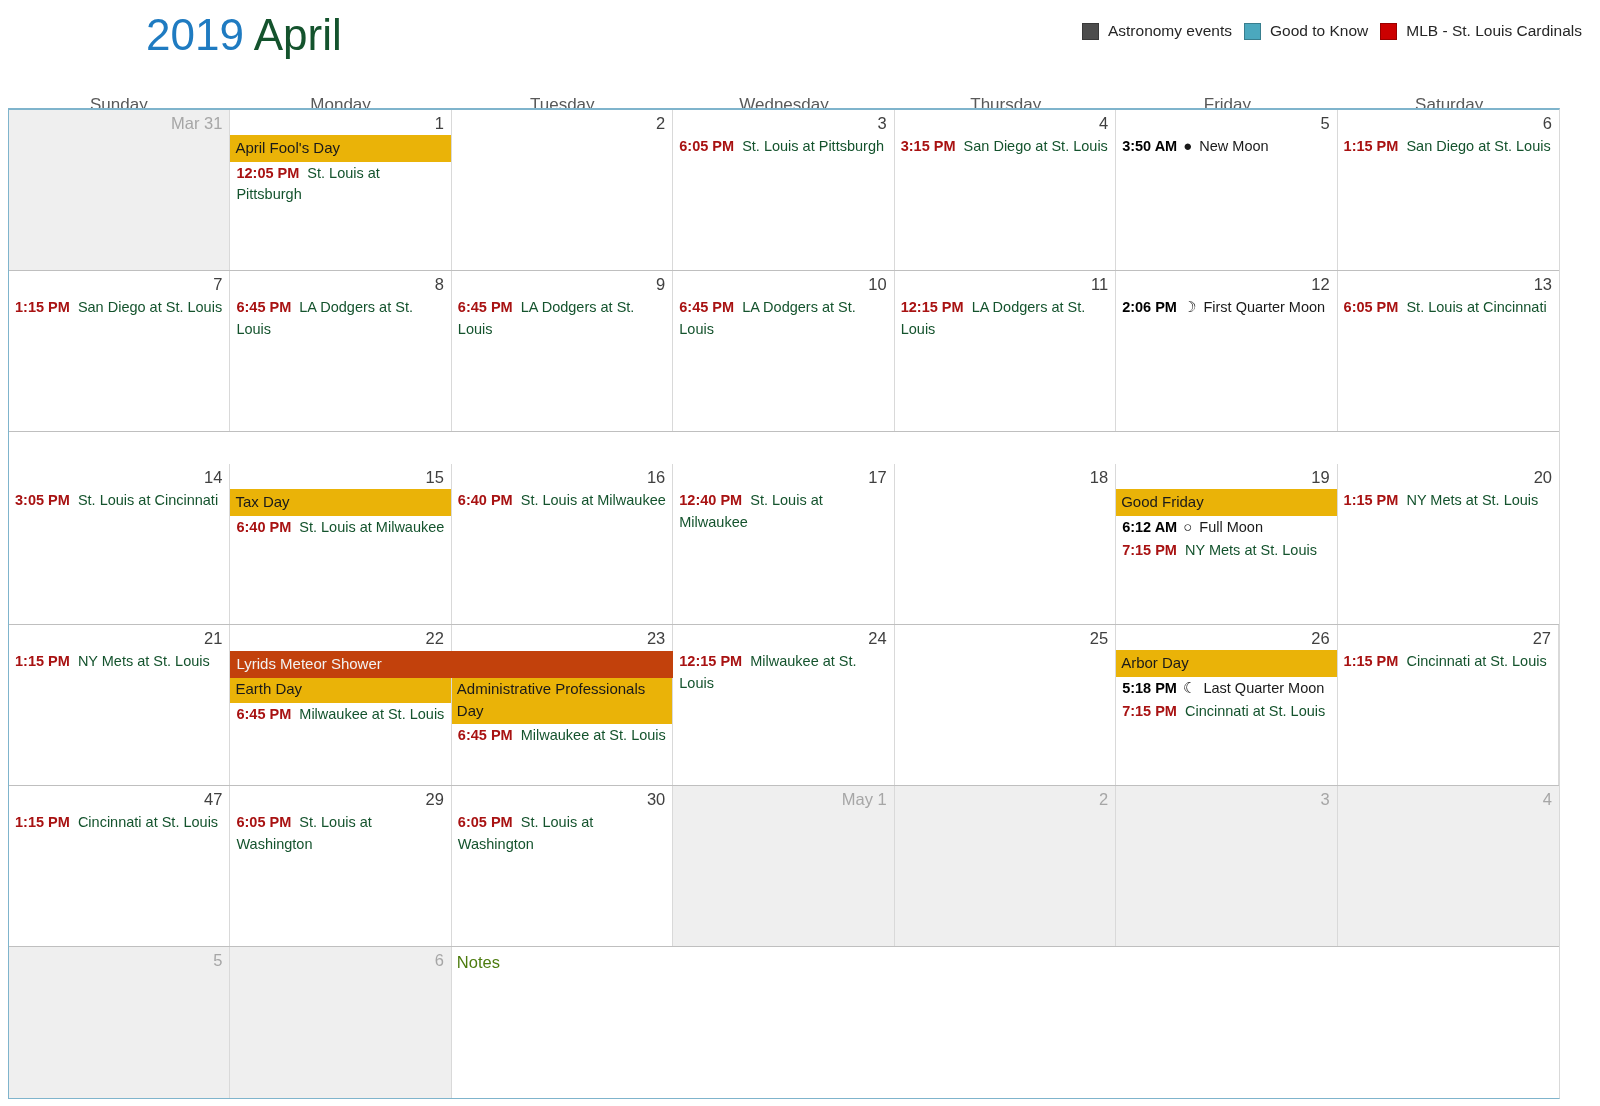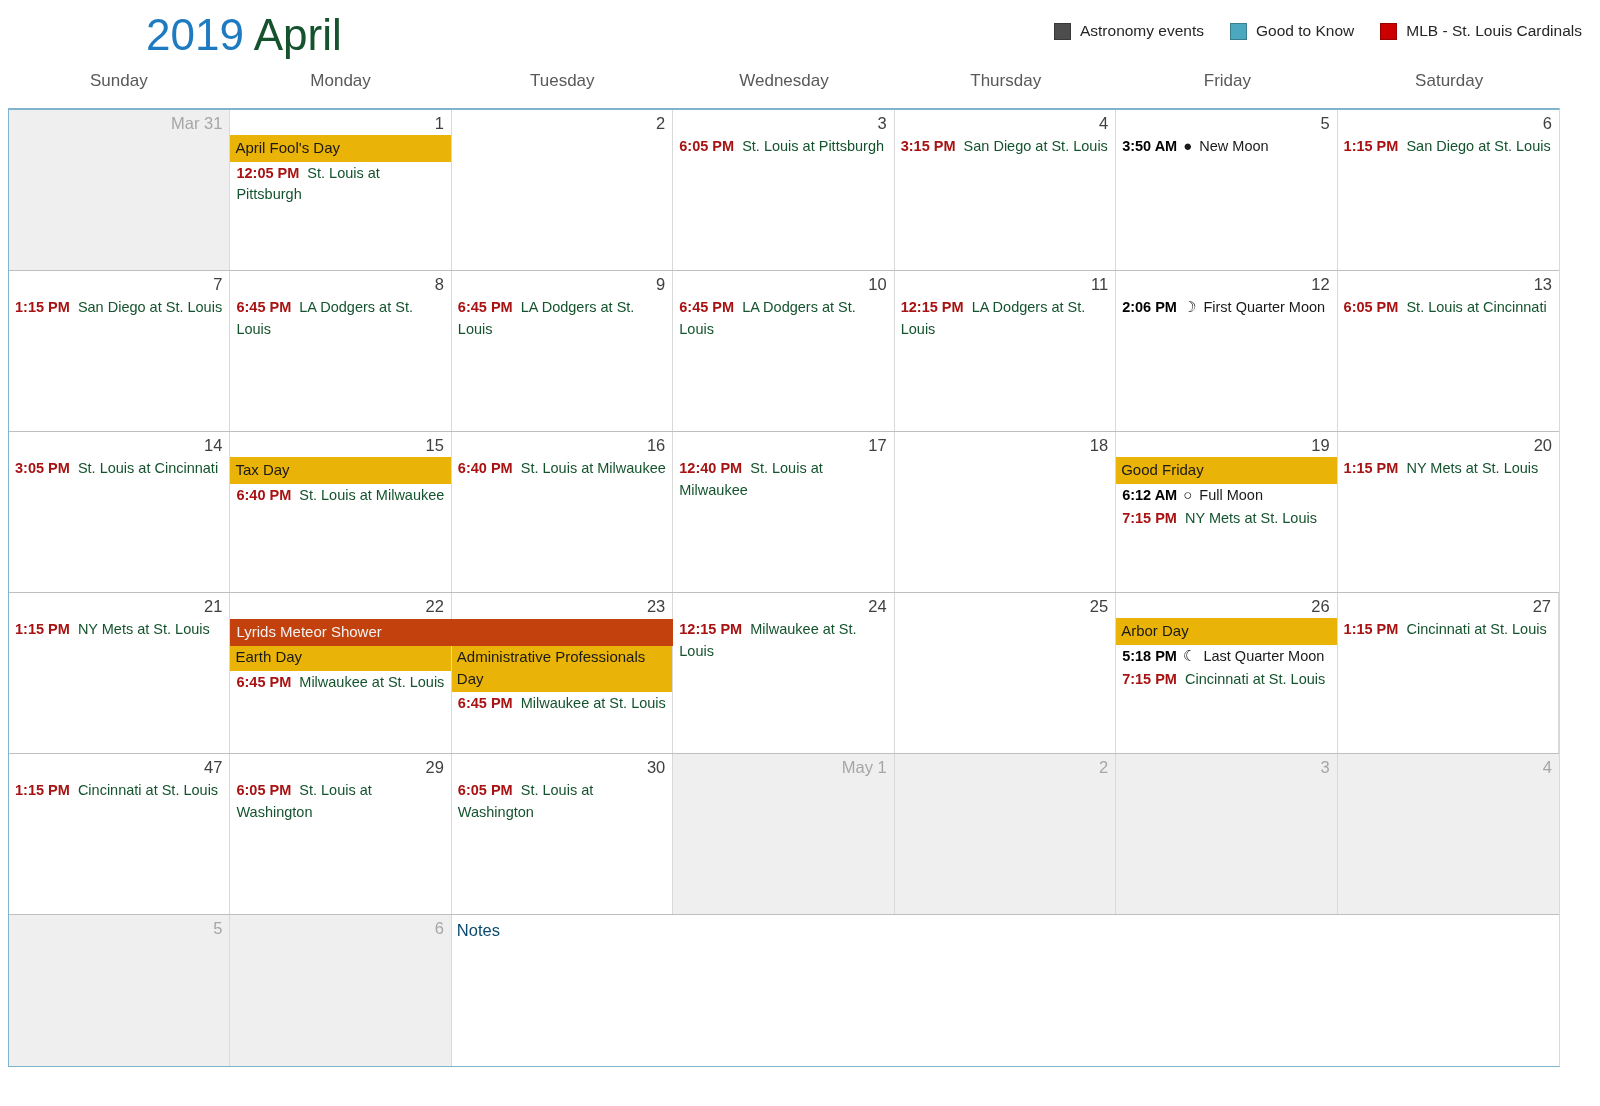--- a/index.html
+++ b/index.html
@@ -29,41 +29,41 @@
     white-space: nowrap;
   }
   .title .year { color: #1F7BC1; margin-left: 36px; }
   .title .month { color: #14532d; }
 
   .legend {
     position: absolute;
     right: 18px; top: 22px;
     display: flex;
     align-items: center;
-    gap: 26px;
+    gap: 12px;
   }
   .legend-item {
     display: flex;
     align-items: center;
     gap: 9px;
     font-size: 15.5px;
     color: #262626;
     white-space: nowrap;
   }
   .legend-swatch {
     width: 17px; height: 17px;
     display: inline-block;
     border: 1px solid rgba(0,0,0,.25);
     flex: 0 0 auto;
   }
 
   
   .weekdays {
     position: absolute;
-    left: 8px; top: 70px;
+    left: 8px; top: 94px;
     width: 1552px; height: 25px;
     display: grid;
     grid-template-columns: repeat(7, 1fr);
   }
   .weekday {
     text-align: center;
     font-size: 17px;
     color: #595959;
     font-weight: 400;
     line-height: 22px;
@@ -81,21 +81,21 @@
   }
   .week {
     display: grid;
     grid-template-columns: repeat(7, 1fr);
     position: relative;
     border-bottom: 1px solid #BFBFBF;
   }
   .week:last-child { border-bottom: none; }
   .week.w1 { height: 161px; }
   .week.w2 { height: 161px; }
-  .week.w3 { height: 161px; }
+  .week.w3 { height: 161px; margin-top: 32px; }
   .week.w4 { height: 161px; }
   .week.w5 { height: 161px; }
   .week.w6 { height: 151px; }
 
   .day {
     position: relative;
     border-right: 1px solid #D9D9D9;
     padding: 0;
     overflow: hidden;
     background: #ffffff;
@@ -160,21 +160,21 @@
     color: #F2F2F2;
     font-size: 15px;
     line-height: 21.5px;
     padding: 2px 5px 3px 6px;
     white-space: nowrap;
   }
 
   
   .notes-label {
     font-size: 16.5px;
-    color: #0c4a6e;
+    color: #4d7c0f;
     padding: 4px 0 0 5px;
     line-height: 22px;
     text-align: left;
   }
   .notes-cell {
     background: #ffffff;
   }
 </style>
 </head>
 <body>

